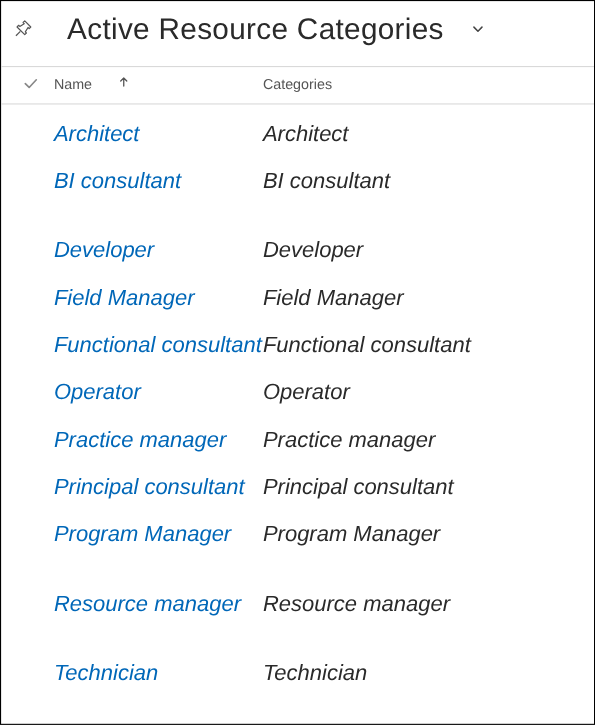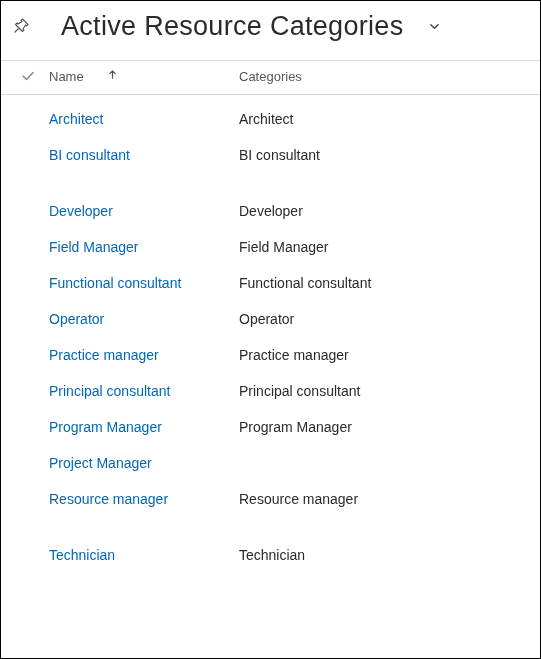--- a/index.html
+++ b/index.html
@@ -63,21 +63,22 @@
     .sort-icon {
       margin-left: 6px;
       display: inline-flex;
     }
     .table-body {
       padding: 6px 12px 0 20px;
     }
     .row {
       display: flex;
       padding: 10px 0;
-      font-size: 14px;
+      font-size: 20px;
+      font-style: italic;
     }
     .row .col-check {
       width: 28px;
     }
     .row .col-name a {
       color: #0067b8;
       text-decoration: none;
       cursor: pointer;
     }
     .row .col-desc {
@@ -187,23 +188,20 @@
     </div>
     <div class="row">
       <div class="col-check"></div>
       <div class="col-name">
         <a>Program Manager</a>
       </div>
       <div class="col-desc">Program Manager</div>
     </div>
     <div class="row">
       <div class="col-check"></div>
-      <div class="col-name">
-        <a>Project Manager</a>
-      </div>
       <div class="col-desc"></div>
     </div>
     <div class="row">
       <div class="col-check"></div>
       <div class="col-name">
         <a>Resource manager</a>
       </div>
       <div class="col-desc">Resource manager</div>
     </div>
     <div class="row">

